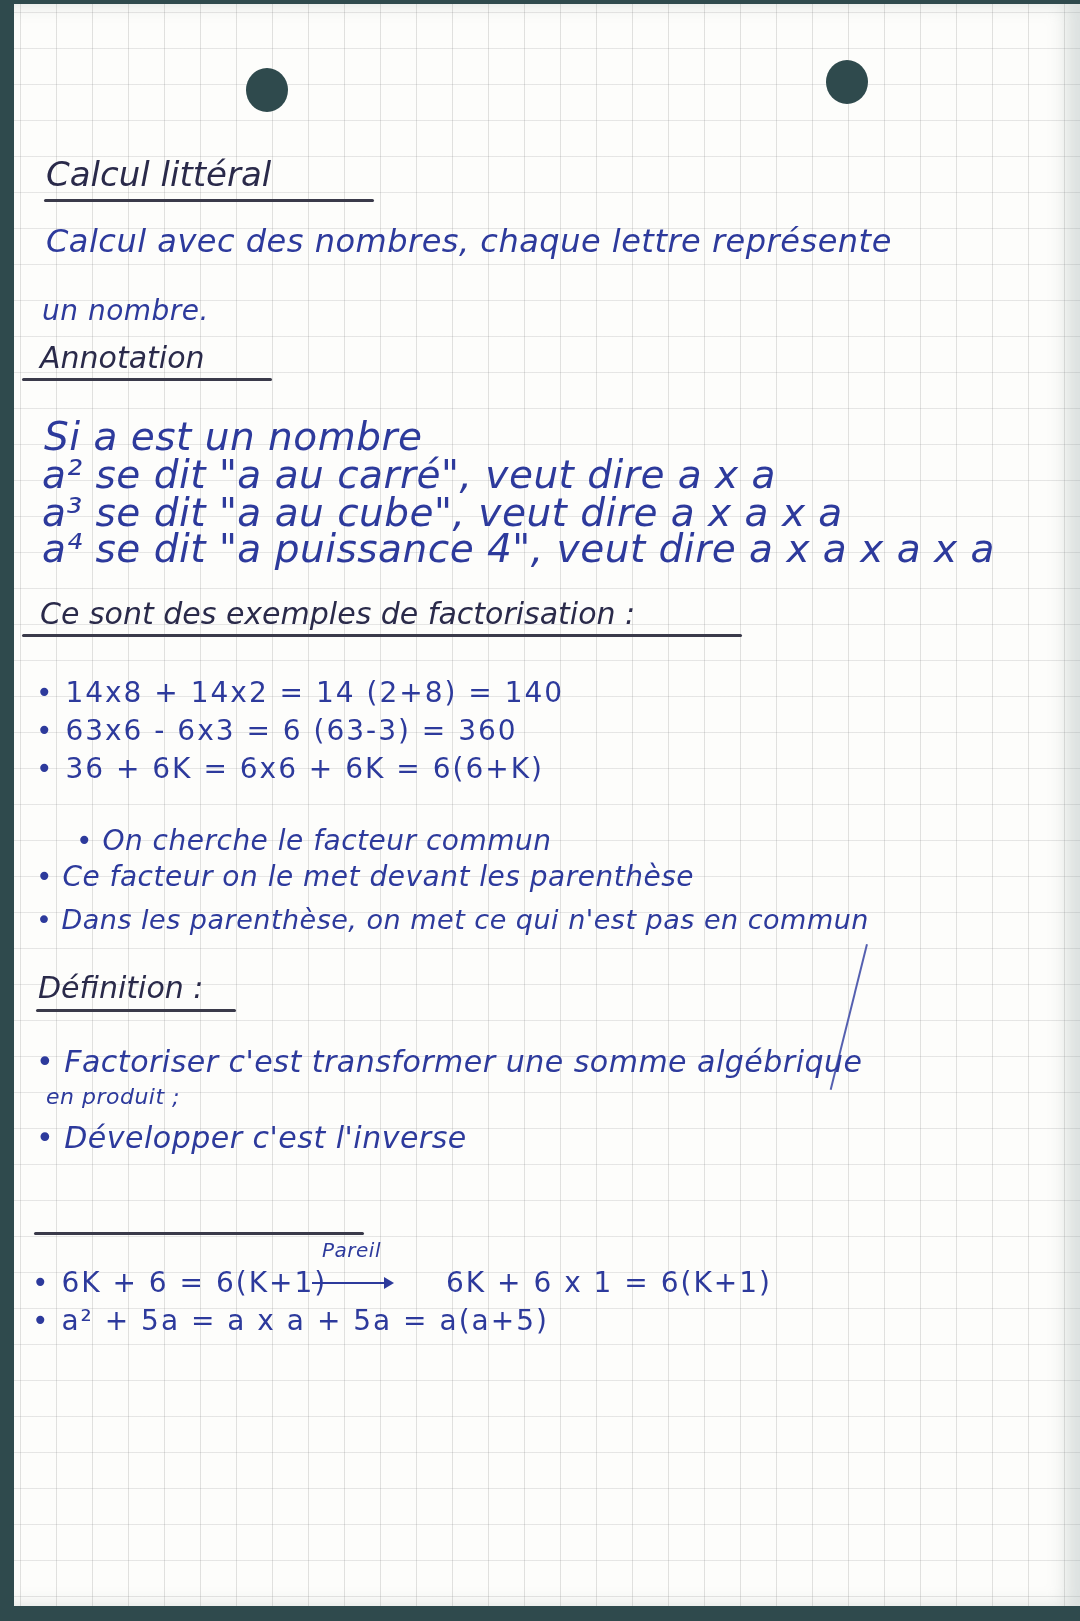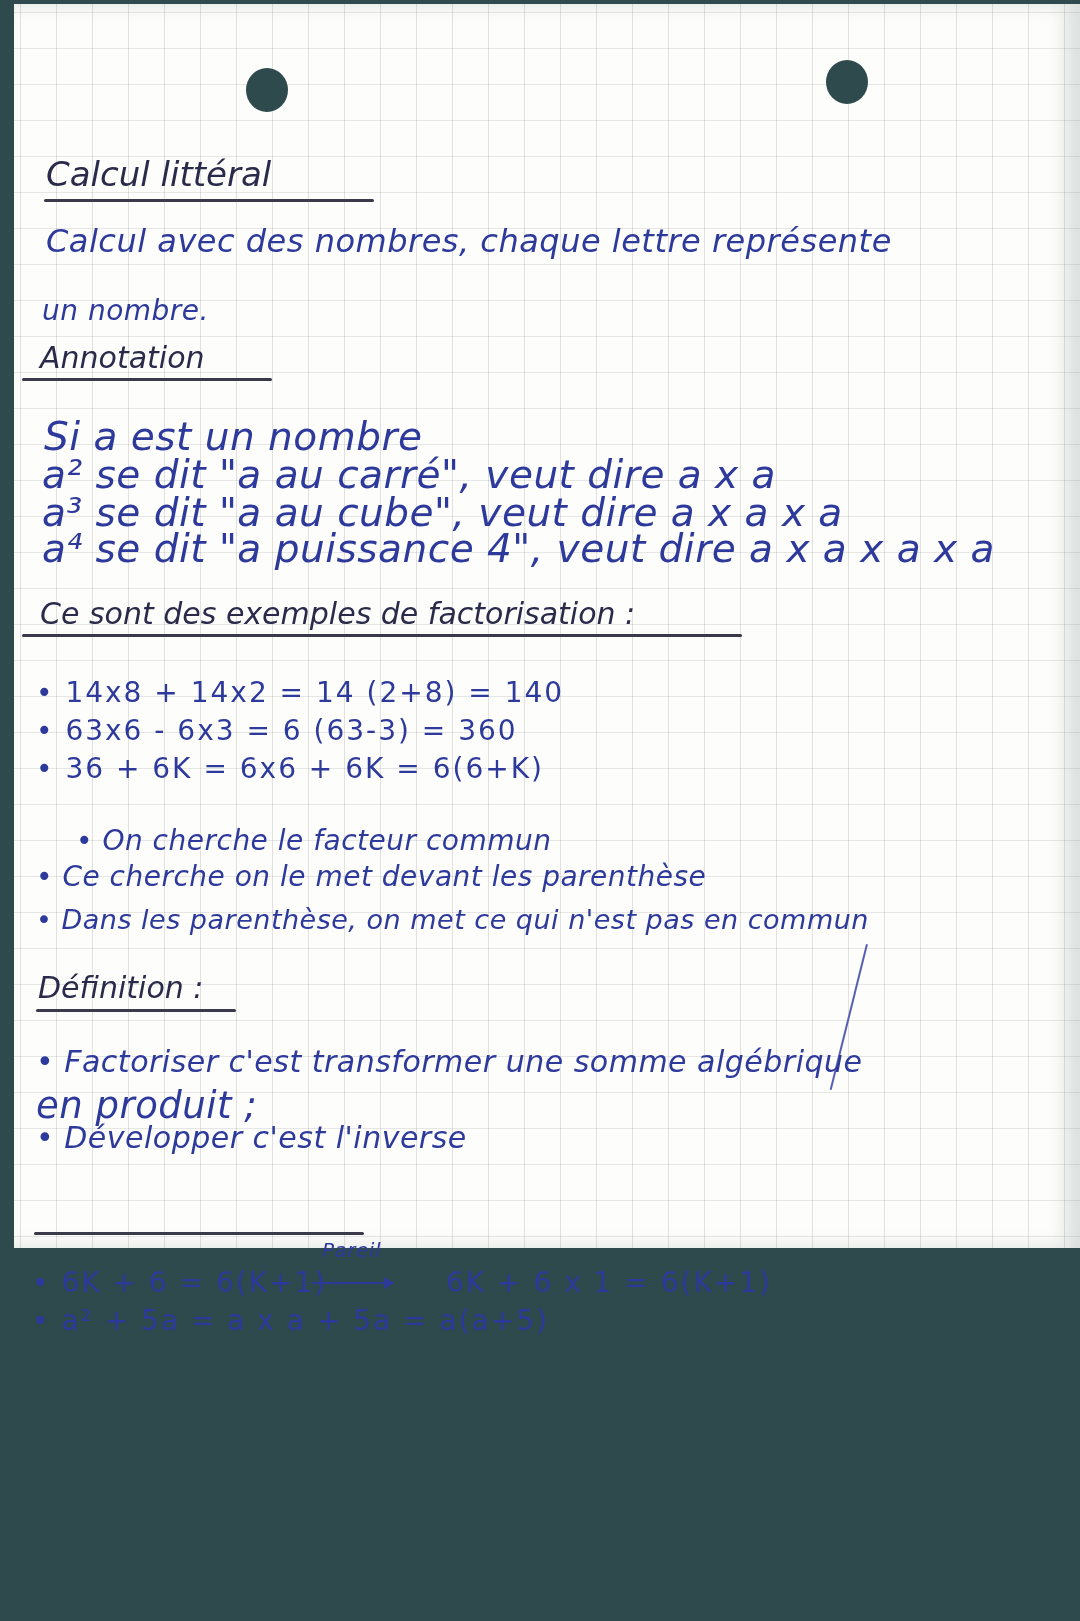--- a/index.html
+++ b/index.html
@@ -3,21 +3,21 @@
   <meta charset="utf-8">
   <style>
     html, body { margin: 0; padding: 0; }
     body {
       width: 1080px; height: 1621px; overflow: hidden;
       background: #2f4a4d;
       position: relative;
       font-family: "DejaVu Sans", sans-serif;
     }
     .sheet {
-      position: absolute; left: 14px; top: 4px; width: 1066px; height: 1244px;
+      position: absolute; left: 14px; top: 4px; width: 1066px; height: 1602px;
       background-color: #fdfdfb;
       background-image:
         linear-gradient(to right, rgba(150,150,150,0.28) 1px, transparent 1px),
         linear-gradient(to bottom, rgba(150,150,150,0.22) 1px, transparent 1px);
       background-size: 36px 36px;
       background-position: 6px 8px;
       box-shadow: inset -14px 0 18px rgba(120,140,140,0.25);
     }
     .hole {
       position: absolute; width: 42px; height: 44px; border-radius: 50%;
@@ -76,30 +76,30 @@
   <div class="ink body-text" style="left:28px; top:522px;">a⁴ se dit "a puissance 4", veut dire a x a x a x a</div>
 
   <div class="heading" style="left:26px; top:592px;">Ce sont des exemples de factorisation :</div>
   <div class="underline" style="left:8px; top:630px; width:720px;"></div>
 
   <div class="ink math" style="left:22px; top:672px;">• 14x8 + 14x2 = 14 (2+8) = 140</div>
   <div class="ink math" style="left:22px; top:710px;">• 63x6 - 6x3 = 6 (63-3) = 360</div>
   <div class="ink math" style="left:22px; top:748px;">• 36 + 6K = 6x6 + 6K = 6(6+K)</div>
 
   <div class="ink body-text" style="left:22px; top:820px; font-size:28px;margin-left:40px;">• On cherche le facteur commun</div>
-  <div class="ink body-text" style="left:22px; top:856px; font-size:28px;">• Ce cherche on le met devant les parenthèse</div>
+  <div class="ink body-text" style="left:22px; top:856px; font-size:28px;">• Ce facteur on le met devant les parenthèse</div>
   <div class="ink body-text" style="left:22px; top:892px; font-size:27px;margin-top:8px;">• Dans les parenthèse, on met ce qui n'est pas en commun</div>
 
   <div class="slash" style="left:852px; top:940px; height:150px; transform: rotate(14deg);"></div>
 
   <div class="heading" style="left:24px; top:966px;">Définition :</div>
   <div class="underline" style="left:22px; top:1005px; width:200px;"></div>
 
   <div class="ink body-text" style="left:22px; top:1040px; font-size:30px;">• Factoriser c'est transformer une somme algébrique</div>
-  <div class="ink body-text" style="left:22px; top:1080px; font-size:37px;">en produit ;</div>
+  <div class="ink body-text" style="left:32px; top:1080px; font-size:22px;">en produit ;</div>
   <div class="ink body-text" style="left:22px; top:1116px; font-size:30px;">• Développer c'est l'inverse</div>
 
   <div class="underline" style="left:20px; top:1228px; width:330px;"></div>
 
   <div class="ink math" style="left:18px; top:1262px;">• 6K + 6 = 6(K+1)</div>
   <div class="ink small" style="left:308px; top:1234px;">Pareil</div>
   <div class="arrow" style="left:298px; top:1278px; width:80px;"></div>
   <div class="ink math" style="left:432px; top:1262px;">6K + 6 x 1 = 6(K+1)</div>
   <div class="ink math" style="left:18px; top:1300px;">• a² + 5a = a x a + 5a = a(a+5)</div>
 </div>

